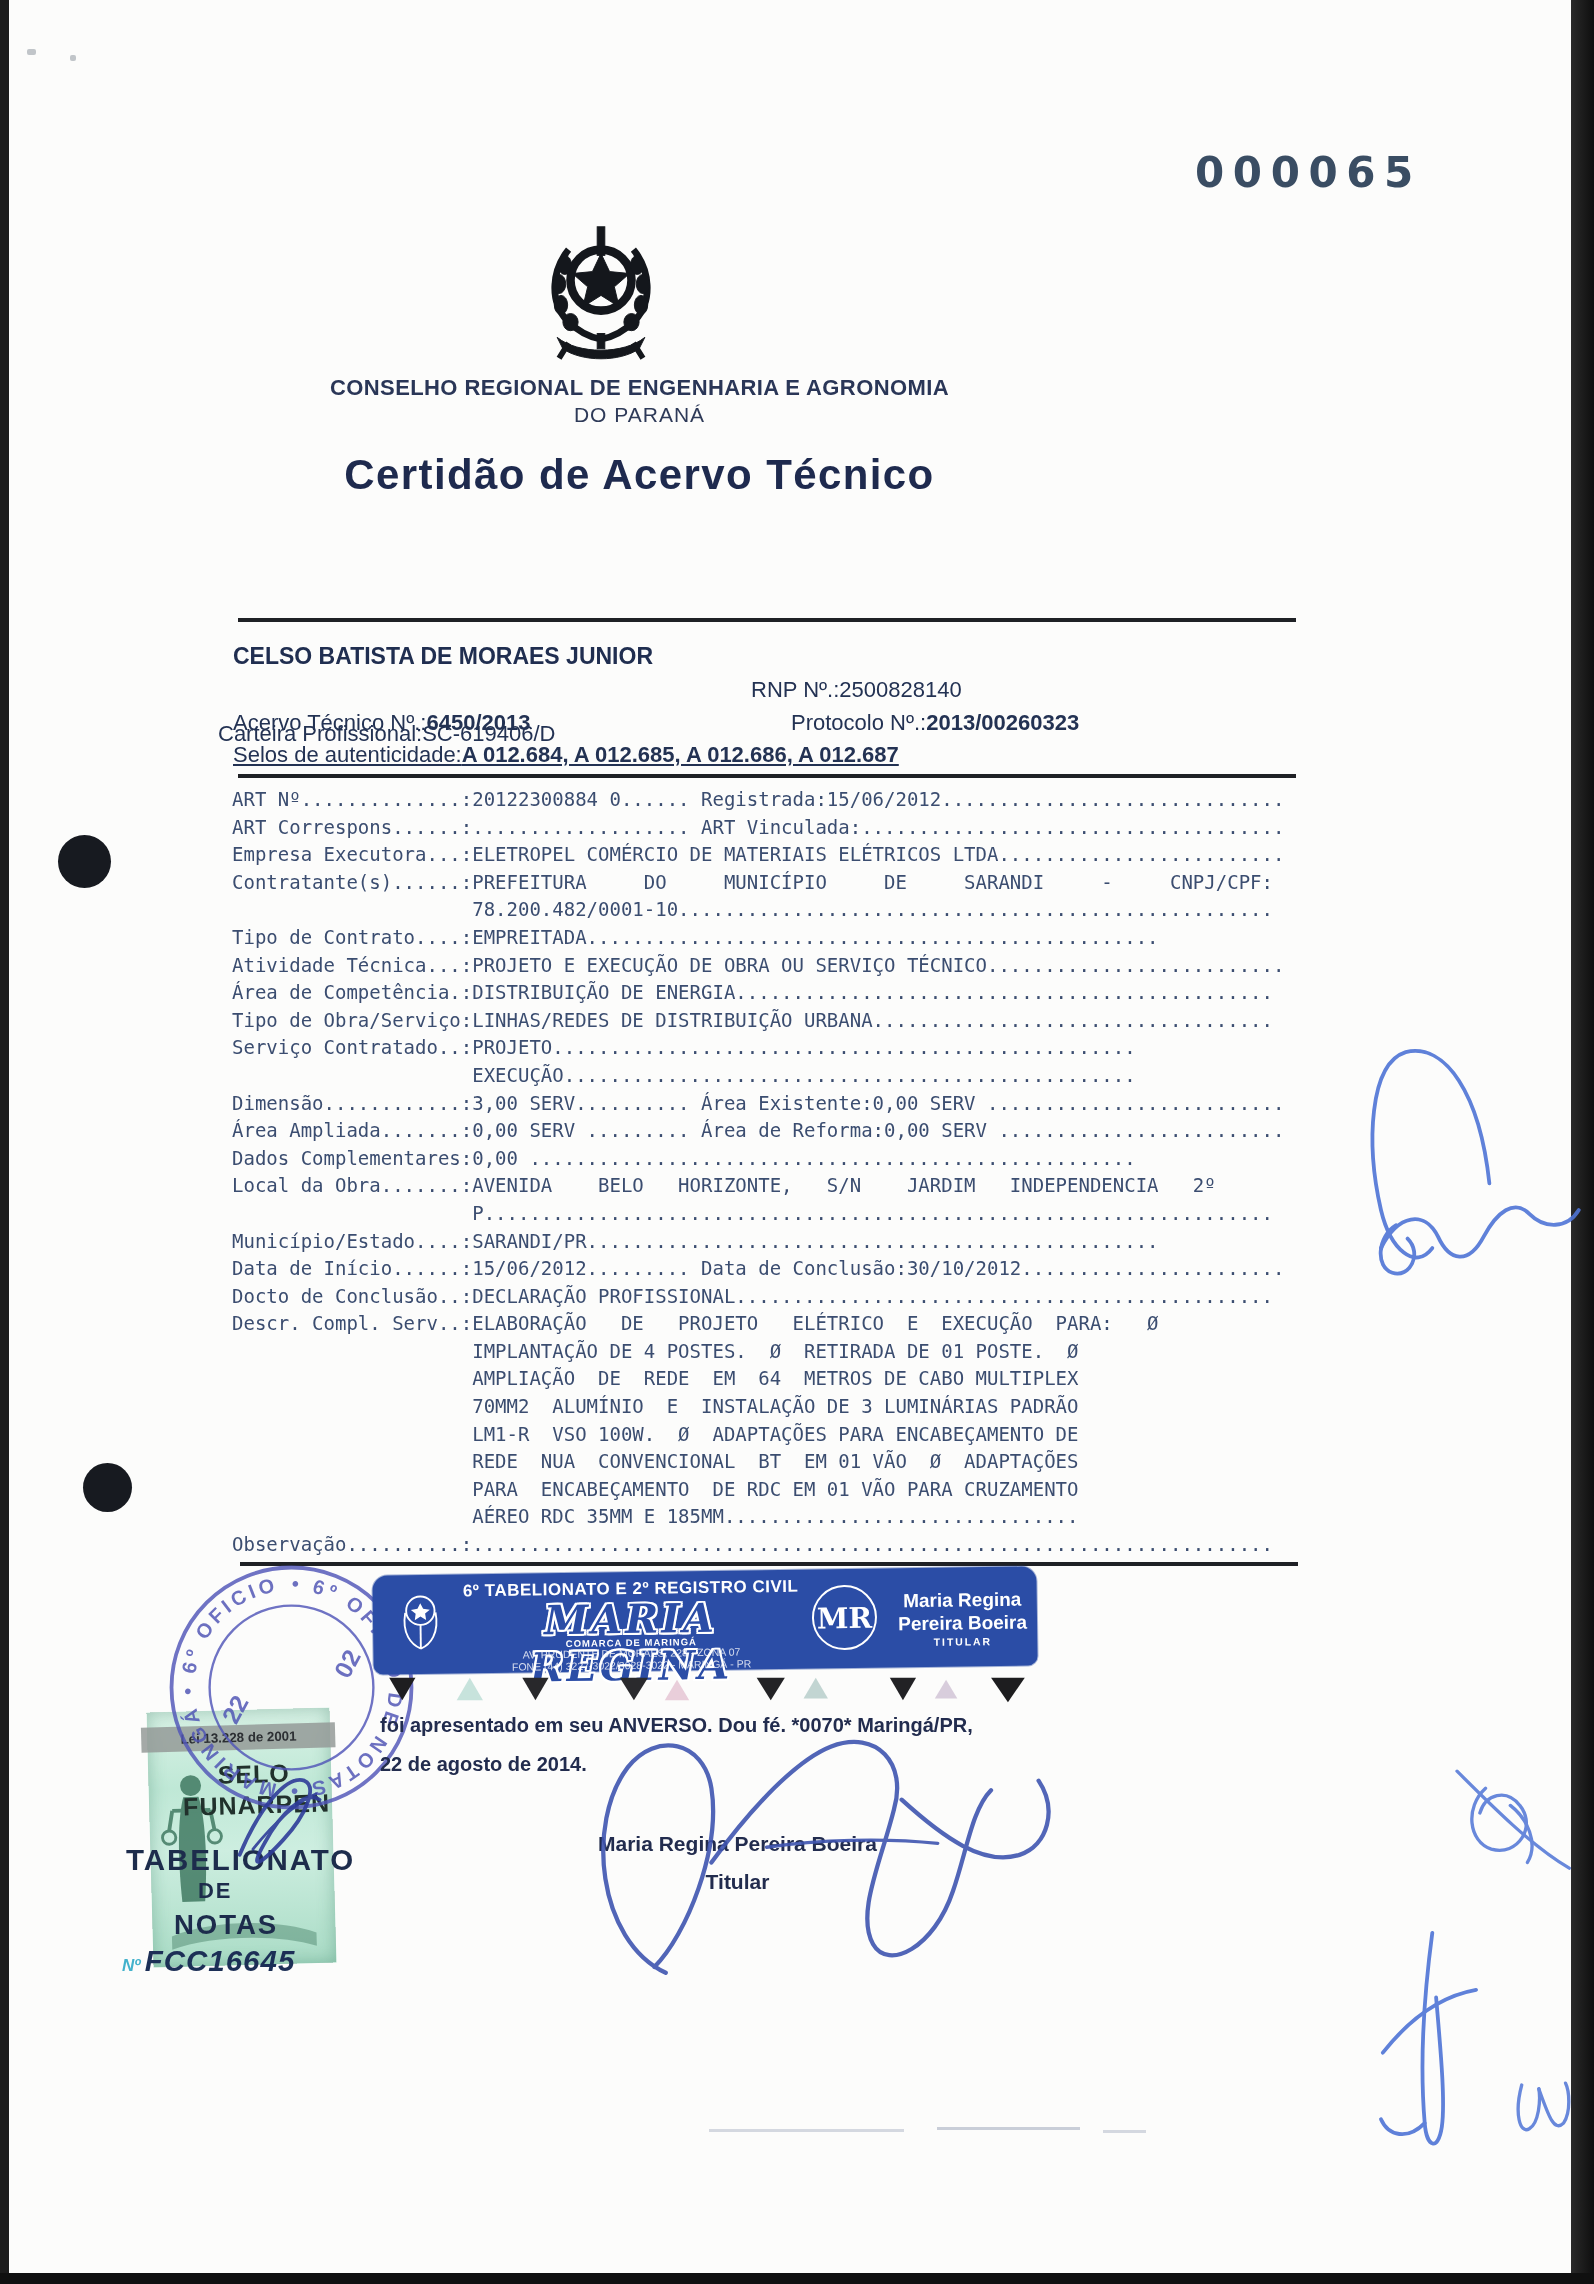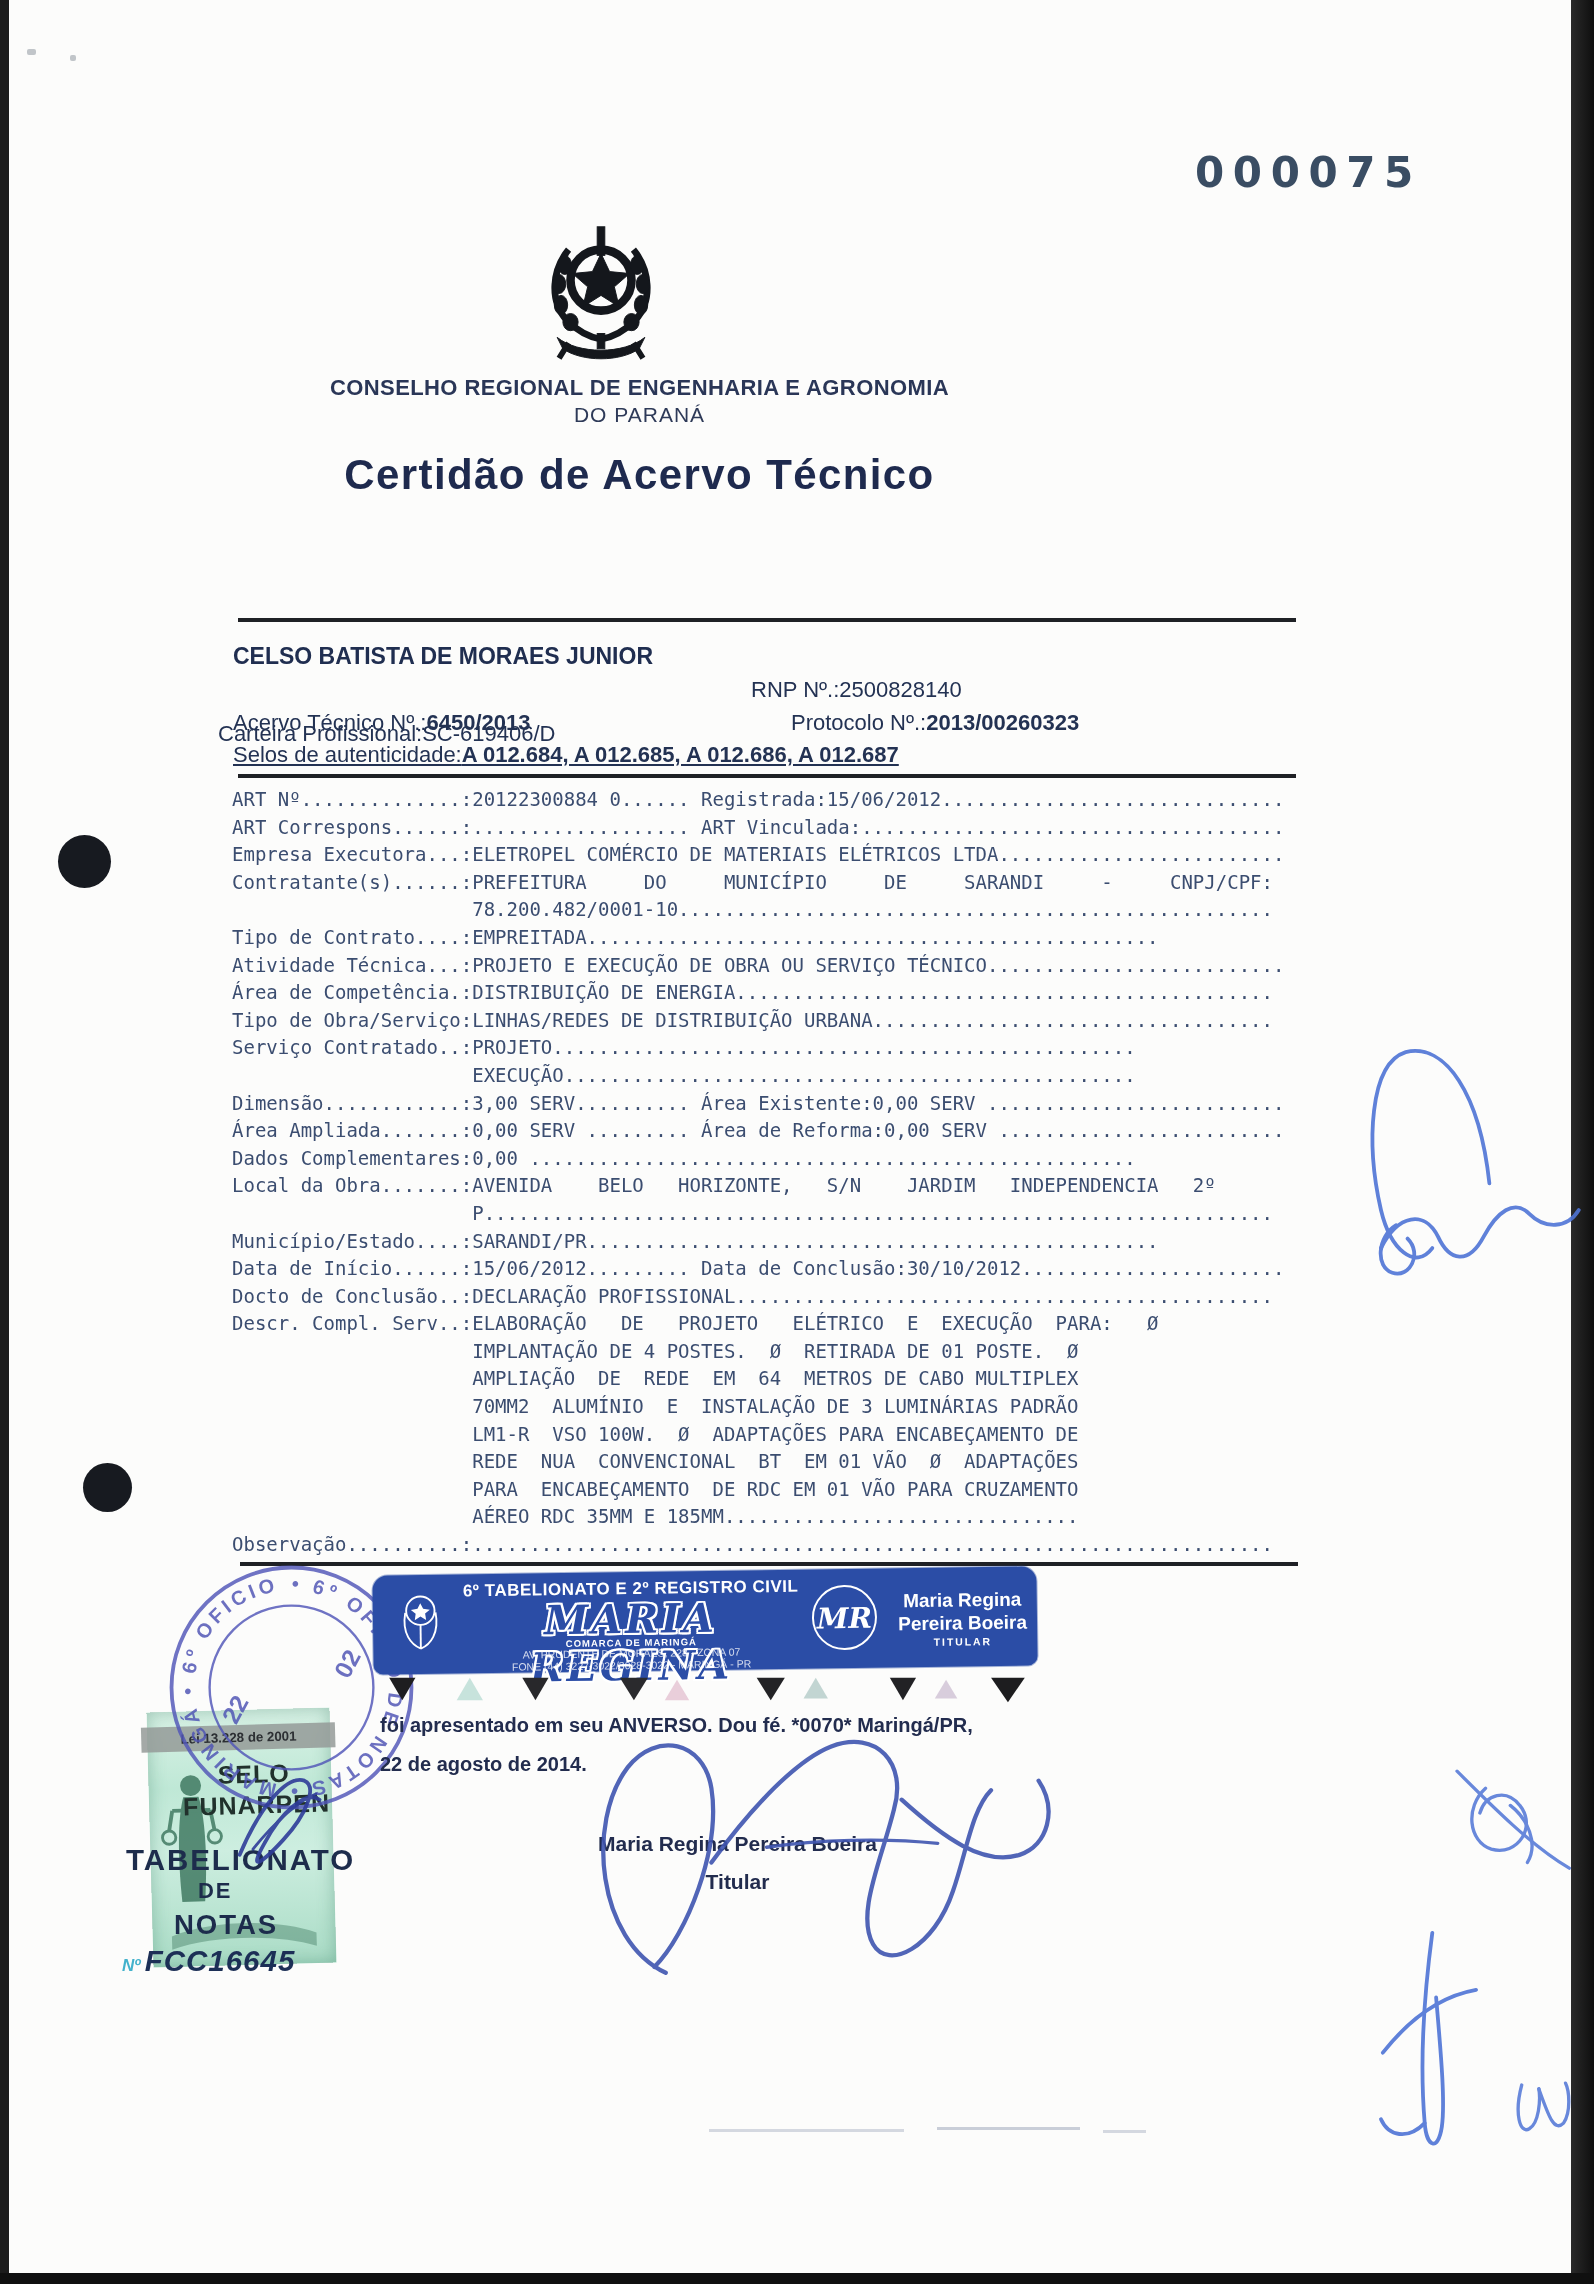--- a/index.html
+++ b/index.html
@@ -44,21 +44,21 @@
                     0 -1.9px 0 #fff,0 1.9px 0 #fff,-1.9px 0 0 #fff,1.9px 0 0 #fff;
         letter-spacing:2.9px;}
   .banner .b-comarca{position:absolute;left:82px;top:65px;width:352px;text-align:center;
         color:#fff;font-weight:bold;font-size:9.5px;letter-spacing:1px;}
   .banner .b-addr{position:absolute;left:82px;top:75px;width:352px;text-align:center;
         color:rgba(255,255,255,.8);font-size:10.5px;}
   .banner .b-phone{position:absolute;left:82px;top:87px;width:352px;text-align:center;
         color:rgba(255,255,255,.8);font-size:10.5px;}
   .banner .b-logo{position:absolute;left:439px;top:16px;width:61px;height:61px;border:2.9px solid #fff;
         border-radius:50%;display:flex;align-items:center;justify-content:center;
-        font-family:"DejaVu Serif",serif;font-style:italic;font-weight:bold;font-size:28.5px;color:#fff;}
+        font-family:"DejaVu Serif",serif;font-weight:bold;font-size:28.5px;color:#fff;}
   .banner .b-right{position:absolute;left:518px;top:21px;width:143px;text-align:center;color:#fff;}
   .banner .b-right .n{font-weight:bold;font-size:19px;line-height:23px;}
   .banner .b-right .r{font-weight:bold;font-size:10.5px;letter-spacing:1.9px;line-height:15px;}
 
   
   .auth{color:#222c4e;font-weight:bold;font-size:20px;line-height:39px;}
   .auth-name{color:#222c4e;font-weight:bold;font-size:21px;}
 
   
   .funarpen{width:183px;height:255px;transform:rotate(-1.6deg);
@@ -80,21 +80,21 @@
 
   <div class="abs edge-left"></div>
   <div class="abs edge-right"></div>
   <div class="abs edge-bottom"></div>
 
   <div class="abs hole" style="left:58px;top:835px;width:53px;height:53px;"></div>
   <div class="abs hole" style="left:83px;top:1463px;width:49px;height:49px;"></div>
   <div class="abs speck" style="left:27px;top:49px;width:8.6px;height:5.7px;"></div>
   <div class="abs speck" style="left:70px;top:55px;width:5.7px;height:5.7px;"></div>
 
-  <div class="abs sheet-number" style="left:1195px;top:148px;">000075</div>
+  <div class="abs sheet-number" style="left:1195px;top:148px;">000065</div>
 
   <div class="abs" style="left:540px;top:221px;">
     <svg width="122" height="145" viewBox="0 0 128 152">
       <g fill="#14171c" stroke="#14171c">
         <circle cx="64" cy="62" r="32" fill="none" stroke-width="9"></circle>
         <polygon points="64,34 73,53 94,55 78,69 83,90 64,78 45,90 50,69 34,55 55,53"></polygon>
         <g stroke-width="7" fill="none">
           <path d="M30,30 C12,52 10,84 28,104 C40,116 52,122 64,124"></path>
           <path d="M98,30 C116,52 118,84 100,104 C88,116 76,122 64,124"></path>
         </g>

